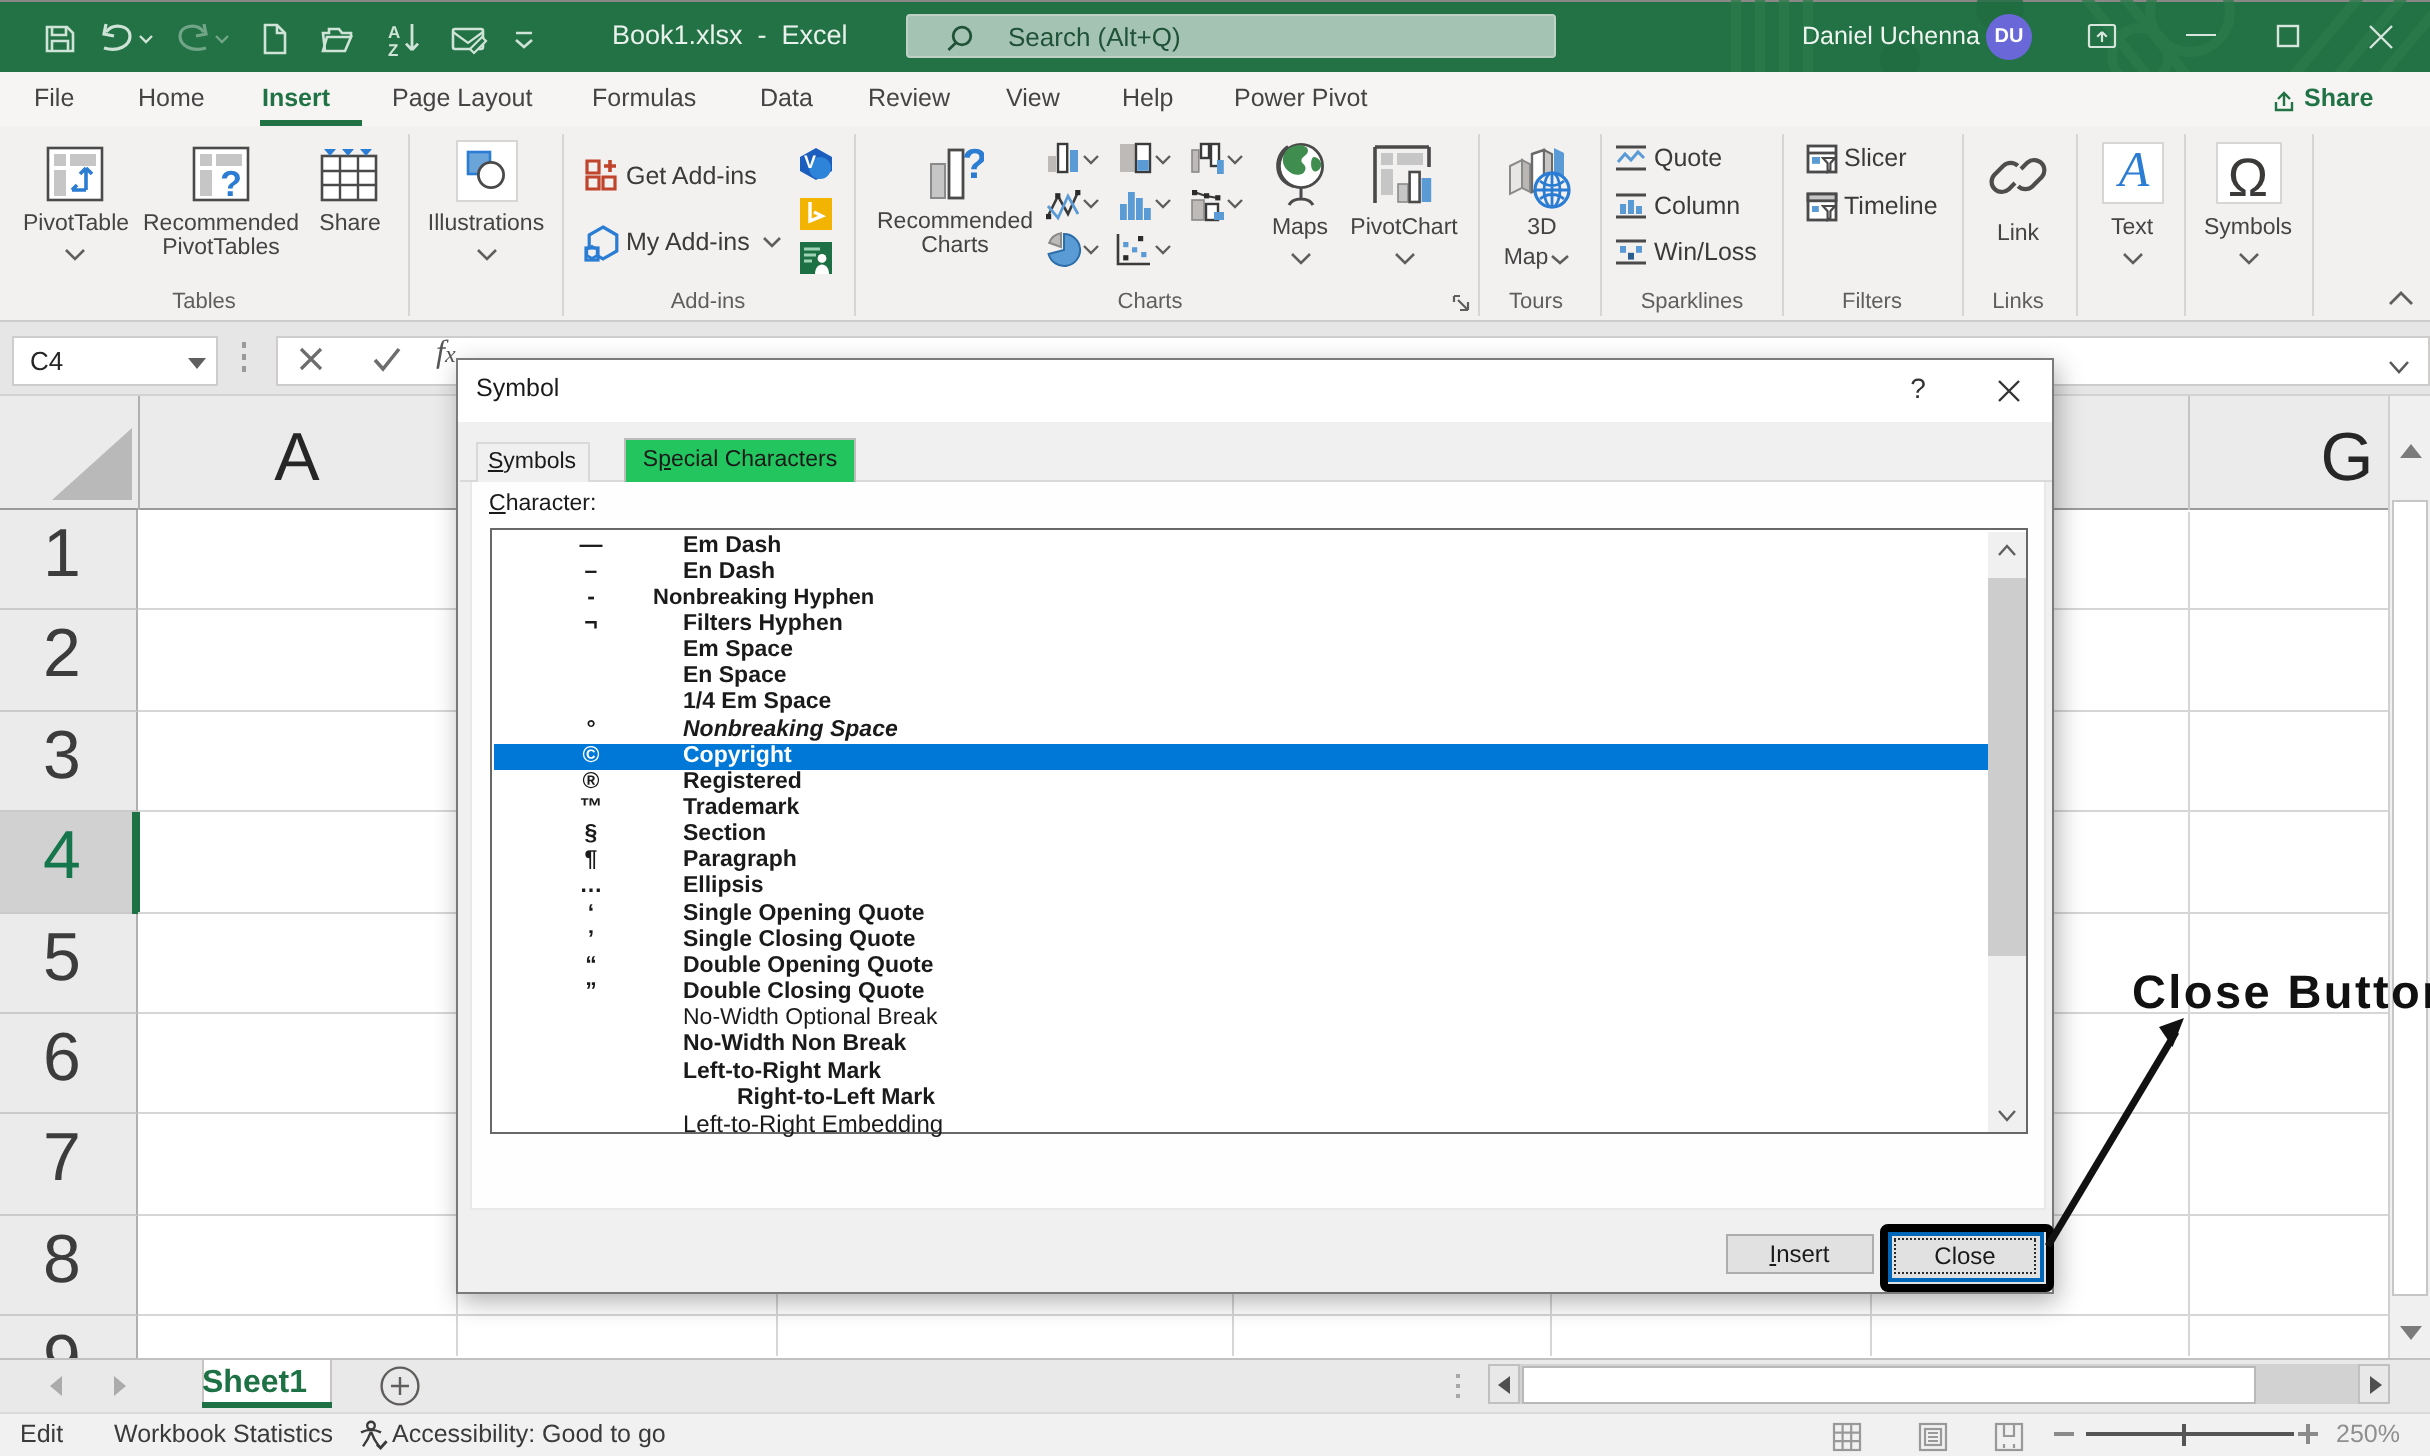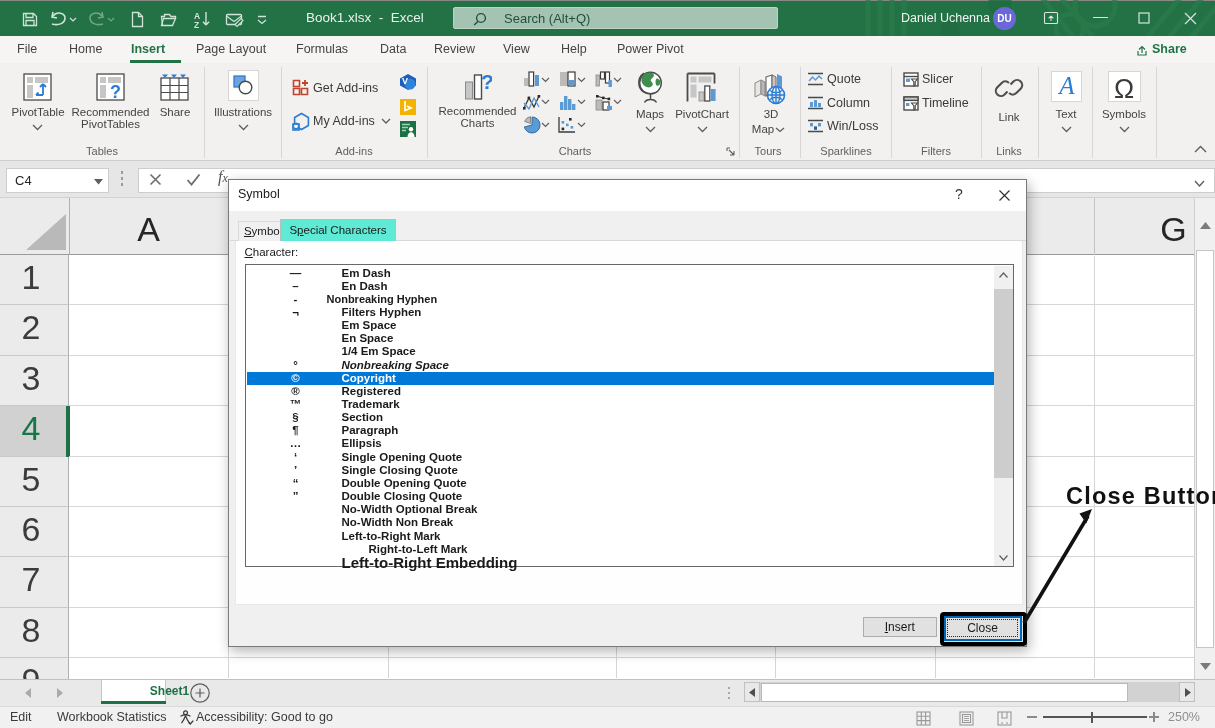--- a/index.html
+++ b/index.html
@@ -474,21 +474,21 @@
 </div>
 
 <div class="abs" id="tabbar" style="left:0;top:678.5px;width:1215px;height:27px;background:#e9e9e9;border-top:1px solid #c3c1bf;">
   <svg class="abs" style="left:24px;top:8.5px;" width="9" height="10" viewBox="0 0 9 10" fill="#ababab">
       <path d="M7 0L1 5l6 5z"></path>
     </svg>
   <svg class="abs" style="left:55px;top:8.5px;" width="9" height="10" viewBox="0 0 9 10" fill="#ababab">
       <path d="M2 0l6 5-6 5z"></path>
     </svg>
   <div class="abs" style="left:101px;top:0;width:65px;height:23.5px;background:#fff;border-left:1px solid #c8c6c4;border-right:1px solid #c8c6c4;"></div>
-  <div class="abs" style="left:101px;top:0;width:65px;height:23px;line-height:23px;text-align:center;color:#1e7145;font-weight:bold;font-size:12px;margin-left:36px;">Sheet1</div>
+  <div class="abs" style="left:101px;top:0;width:65px;height:23px;line-height:23px;text-align:left;color:#1e7145;font-weight:bold;font-size:16px;">Sheet1</div>
   <div class="abs" style="left:101px;top:21px;width:65px;height:3px;background:#1e7145;"></div>
   <svg class="abs" style="left:190px;top:3px;" width="20" height="20" viewBox="0 0 20 20" fill="none" stroke="#605e5c" stroke-width="1.2">
       <circle cx="10" cy="10" r="9.2"></circle>
       <path d="M10 5.5v9M5.5 10h9"></path>
     </svg>
   <div class="abs" style="left:728px;top:7px;width:2px;height:2.6px;background:#a8a8a8;"></div>
   <div class="abs" style="left:728px;top:12px;width:2px;height:2.6px;background:#a8a8a8;"></div>
   <div class="abs" style="left:728px;top:17px;width:2px;height:2.6px;background:#a8a8a8;"></div>
 
   <div class="abs" style="left:744px;top:2.5px;width:451px;height:20px;background:#d2d2d2;">
@@ -538,21 +538,21 @@
 <div class="abs" id="dialog" style="left:228px;top:179px;width:799px;height:468px;background:#f0f0f0;border:1px solid #7a7a7a;box-shadow:2px 4px 12px rgba(0,0,0,0.3);">
   <div class="abs" style="left:0;top:0;width:797px;height:30.5px;background:#fff;"></div>
   <div class="abs" style="left:9px;top:0;height:30px;line-height:29px;font-size:12.5px;color:#1a1a1a;">Symbol</div>
   <div class="abs" style="left:722px;top:0;width:16px;height:30px;line-height:29px;font-size:14px;color:#333;text-align:center;">?</div>
   <svg class="abs" style="left:770px;top:10px;" width="11" height="11" viewBox="0 0 11 11" stroke="#333" stroke-width="1.2">
       <path d="M0.5 0.5l10 10M10.5 0.5l-10 10"></path>
     </svg>
 
   <div class="abs" style="left:1px;top:60.3px;width:796px;height:1px;background:#d9d9d9;"></div>
   <div class="abs" style="left:8.5px;top:41px;width:57px;height:20px;background:#f0f0f0;border:1px solid #d9d9d9;border-bottom:none;font-size:11.5px;text-align:center;line-height:19px;color:#1a1a1a;"><u>S</u>ymbols</div>
-  <div class="abs" style="left:51px;top:38.5px;width:116px;height:23px;background:#5eead4;border:1px solid #bcbcbc;border-bottom:none;font-size:11.5px;text-align:center;line-height:21px;color:#1a1a1a;">S<u>p</u>ecial Characters</div>
+  <div class="abs" style="left:83px;top:38.5px;width:116px;height:23px;background:#22c55e;border:1px solid #bcbcbc;border-bottom:none;font-size:11.5px;text-align:center;line-height:21px;color:#1a1a1a;">S<u>p</u>ecial Characters</div>
 
   <div class="abs" style="left:5.5px;top:60.5px;width:788px;height:364px;background:#fefefe;border:1px solid #e8e8e8;border-top:none;"></div>
   <div class="abs" style="left:15.5px;top:66px;width:200px;height:14px;font-size:11.5px;color:#1a1a1a;"><u>C</u>haracter:</div>
 
   <div class="abs" id="listbox" style="left:15.5px;top:84px;width:769px;height:302.5px;background:#fff;border:1px solid #686868;">
     <div id="listrows">
         <div class="abs" style="left:30px;top:1.5px;width:40px;height:13.15px;line-height:13.15px;font-size:11.5px;color:#1a1a1a;text-align:center;font-weight:bold;">—</div>
         <div class="abs" style="left:96px;top:1.5px;height:13.15px;line-height:13.15px;font-size:11.5px;color:#1a1a1a;font-weight:bold;">Em Dash</div>
         <div class="abs" style="left:30px;top:14.65px;width:40px;height:13.15px;line-height:13.15px;font-size:11.5px;color:#1a1a1a;text-align:center;font-weight:bold;">–</div>
         <div class="abs" style="left:96px;top:14.65px;height:13.15px;line-height:13.15px;font-size:11.5px;color:#1a1a1a;font-weight:bold;">En Dash</div>
@@ -583,29 +583,29 @@
         <div class="abs" style="left:96px;top:172.45000000000002px;height:13.15px;line-height:13.15px;font-size:11.5px;color:#1a1a1a;font-weight:bold;">Ellipsis</div>
         <div class="abs" style="left:30px;top:185.6px;width:40px;height:13.15px;line-height:13.15px;font-size:11.5px;color:#1a1a1a;text-align:center;font-weight:bold;">‘</div>
         <div class="abs" style="left:96px;top:185.6px;height:13.15px;line-height:13.15px;font-size:11.5px;color:#1a1a1a;font-weight:bold;">Single Opening Quote</div>
         <div class="abs" style="left:30px;top:198.75px;width:40px;height:13.15px;line-height:13.15px;font-size:11.5px;color:#1a1a1a;text-align:center;font-weight:bold;">’</div>
         <div class="abs" style="left:96px;top:198.75px;height:13.15px;line-height:13.15px;font-size:11.5px;color:#1a1a1a;font-weight:bold;">Single Closing Quote</div>
         <div class="abs" style="left:30px;top:211.9px;width:40px;height:13.15px;line-height:13.15px;font-size:11.5px;color:#1a1a1a;text-align:center;font-weight:bold;">“</div>
         <div class="abs" style="left:96px;top:211.9px;height:13.15px;line-height:13.15px;font-size:11.5px;color:#1a1a1a;font-weight:bold;">Double Opening Quote</div>
         <div class="abs" style="left:30px;top:225.05px;width:40px;height:13.15px;line-height:13.15px;font-size:11.5px;color:#1a1a1a;text-align:center;font-weight:bold;">”</div>
         <div class="abs" style="left:96px;top:225.05px;height:13.15px;line-height:13.15px;font-size:11.5px;color:#1a1a1a;font-weight:bold;">Double Closing Quote</div>
         <div class="abs" style="left:30px;top:238.20000000000002px;width:40px;height:13.15px;line-height:13.15px;font-size:11.5px;color:#1a1a1a;text-align:center;font-weight:bold;"></div>
-        <div class="abs" style="left:96px;top:238.20000000000002px;height:13.15px;line-height:13.15px;font-size:11.5px;color:#1a1a1a;font-weight:bold;">No-Width Optional Break</div>
+        <div class="abs" style="left:96px;top:238.20000000000002px;height:13.15px;line-height:13.15px;font-size:11.5px;color:#1a1a1a;font-weight:normal;">No-Width Optional Break</div>
         <div class="abs" style="left:30px;top:251.35px;width:40px;height:13.15px;line-height:13.15px;font-size:11.5px;color:#1a1a1a;text-align:center;font-weight:bold;"></div>
         <div class="abs" style="left:96px;top:251.35px;height:13.15px;line-height:13.15px;font-size:11.5px;color:#1a1a1a;font-weight:bold;">No-Width Non Break</div>
         <div class="abs" style="left:30px;top:264.5px;width:40px;height:13.15px;line-height:13.15px;font-size:11.5px;color:#1a1a1a;text-align:center;font-weight:bold;"></div>
         <div class="abs" style="left:96px;top:264.5px;height:13.15px;line-height:13.15px;font-size:11.5px;color:#1a1a1a;font-weight:bold;">Left-to-Right Mark</div>
         <div class="abs" style="left:30px;top:277.65000000000003px;width:40px;height:13.15px;line-height:13.15px;font-size:11.5px;color:#1a1a1a;text-align:center;font-weight:bold;"></div>
         <div class="abs" style="left:96px;top:277.65000000000003px;height:13.15px;line-height:13.15px;font-size:11.5px;color:#1a1a1a;font-weight:bold;padding-left:27px;">Right-to-Left Mark</div>
         <div class="abs" style="left:30px;top:290.8px;width:40px;height:13.15px;line-height:13.15px;font-size:11.5px;color:#1a1a1a;text-align:center;font-weight:bold;"></div>
-        <div class="abs" style="left:96px;top:290.8px;height:13.15px;line-height:13.15px;font-size:15px;color:#1a1a1a;font-weight:bold;">Left-to-Right Embedding</div>
+        <div class="abs" style="left:96px;top:290.8px;height:13.15px;line-height:13.15px;font-size:12px;color:#1a1a1a;font-weight:normal;">Left-to-Right Embedding</div>
       </div>
 
     <div class="abs" style="left:748.5px;top:0.5px;width:19px;height:300.5px;background:#f0f0f0;">
       <svg class="abs" style="left:5px;top:6px;" width="9" height="6" viewBox="0 0 9 6" fill="none" stroke="#5f5f5f" stroke-width="1.2">
           <path d="M0.5 5.5L4.5 1l4 4.5"></path>
         </svg>
       <div class="abs" style="left:0;top:23px;width:19px;height:189px;background:#cdcdcd;"></div>
       <svg class="abs" style="left:5px;top:289px;" width="9" height="6" viewBox="0 0 9 6" fill="none" stroke="#5f5f5f" stroke-width="1.2">
           <path d="M0.5 0.5l4 4.5 4-4.5"></path>
         </svg>

